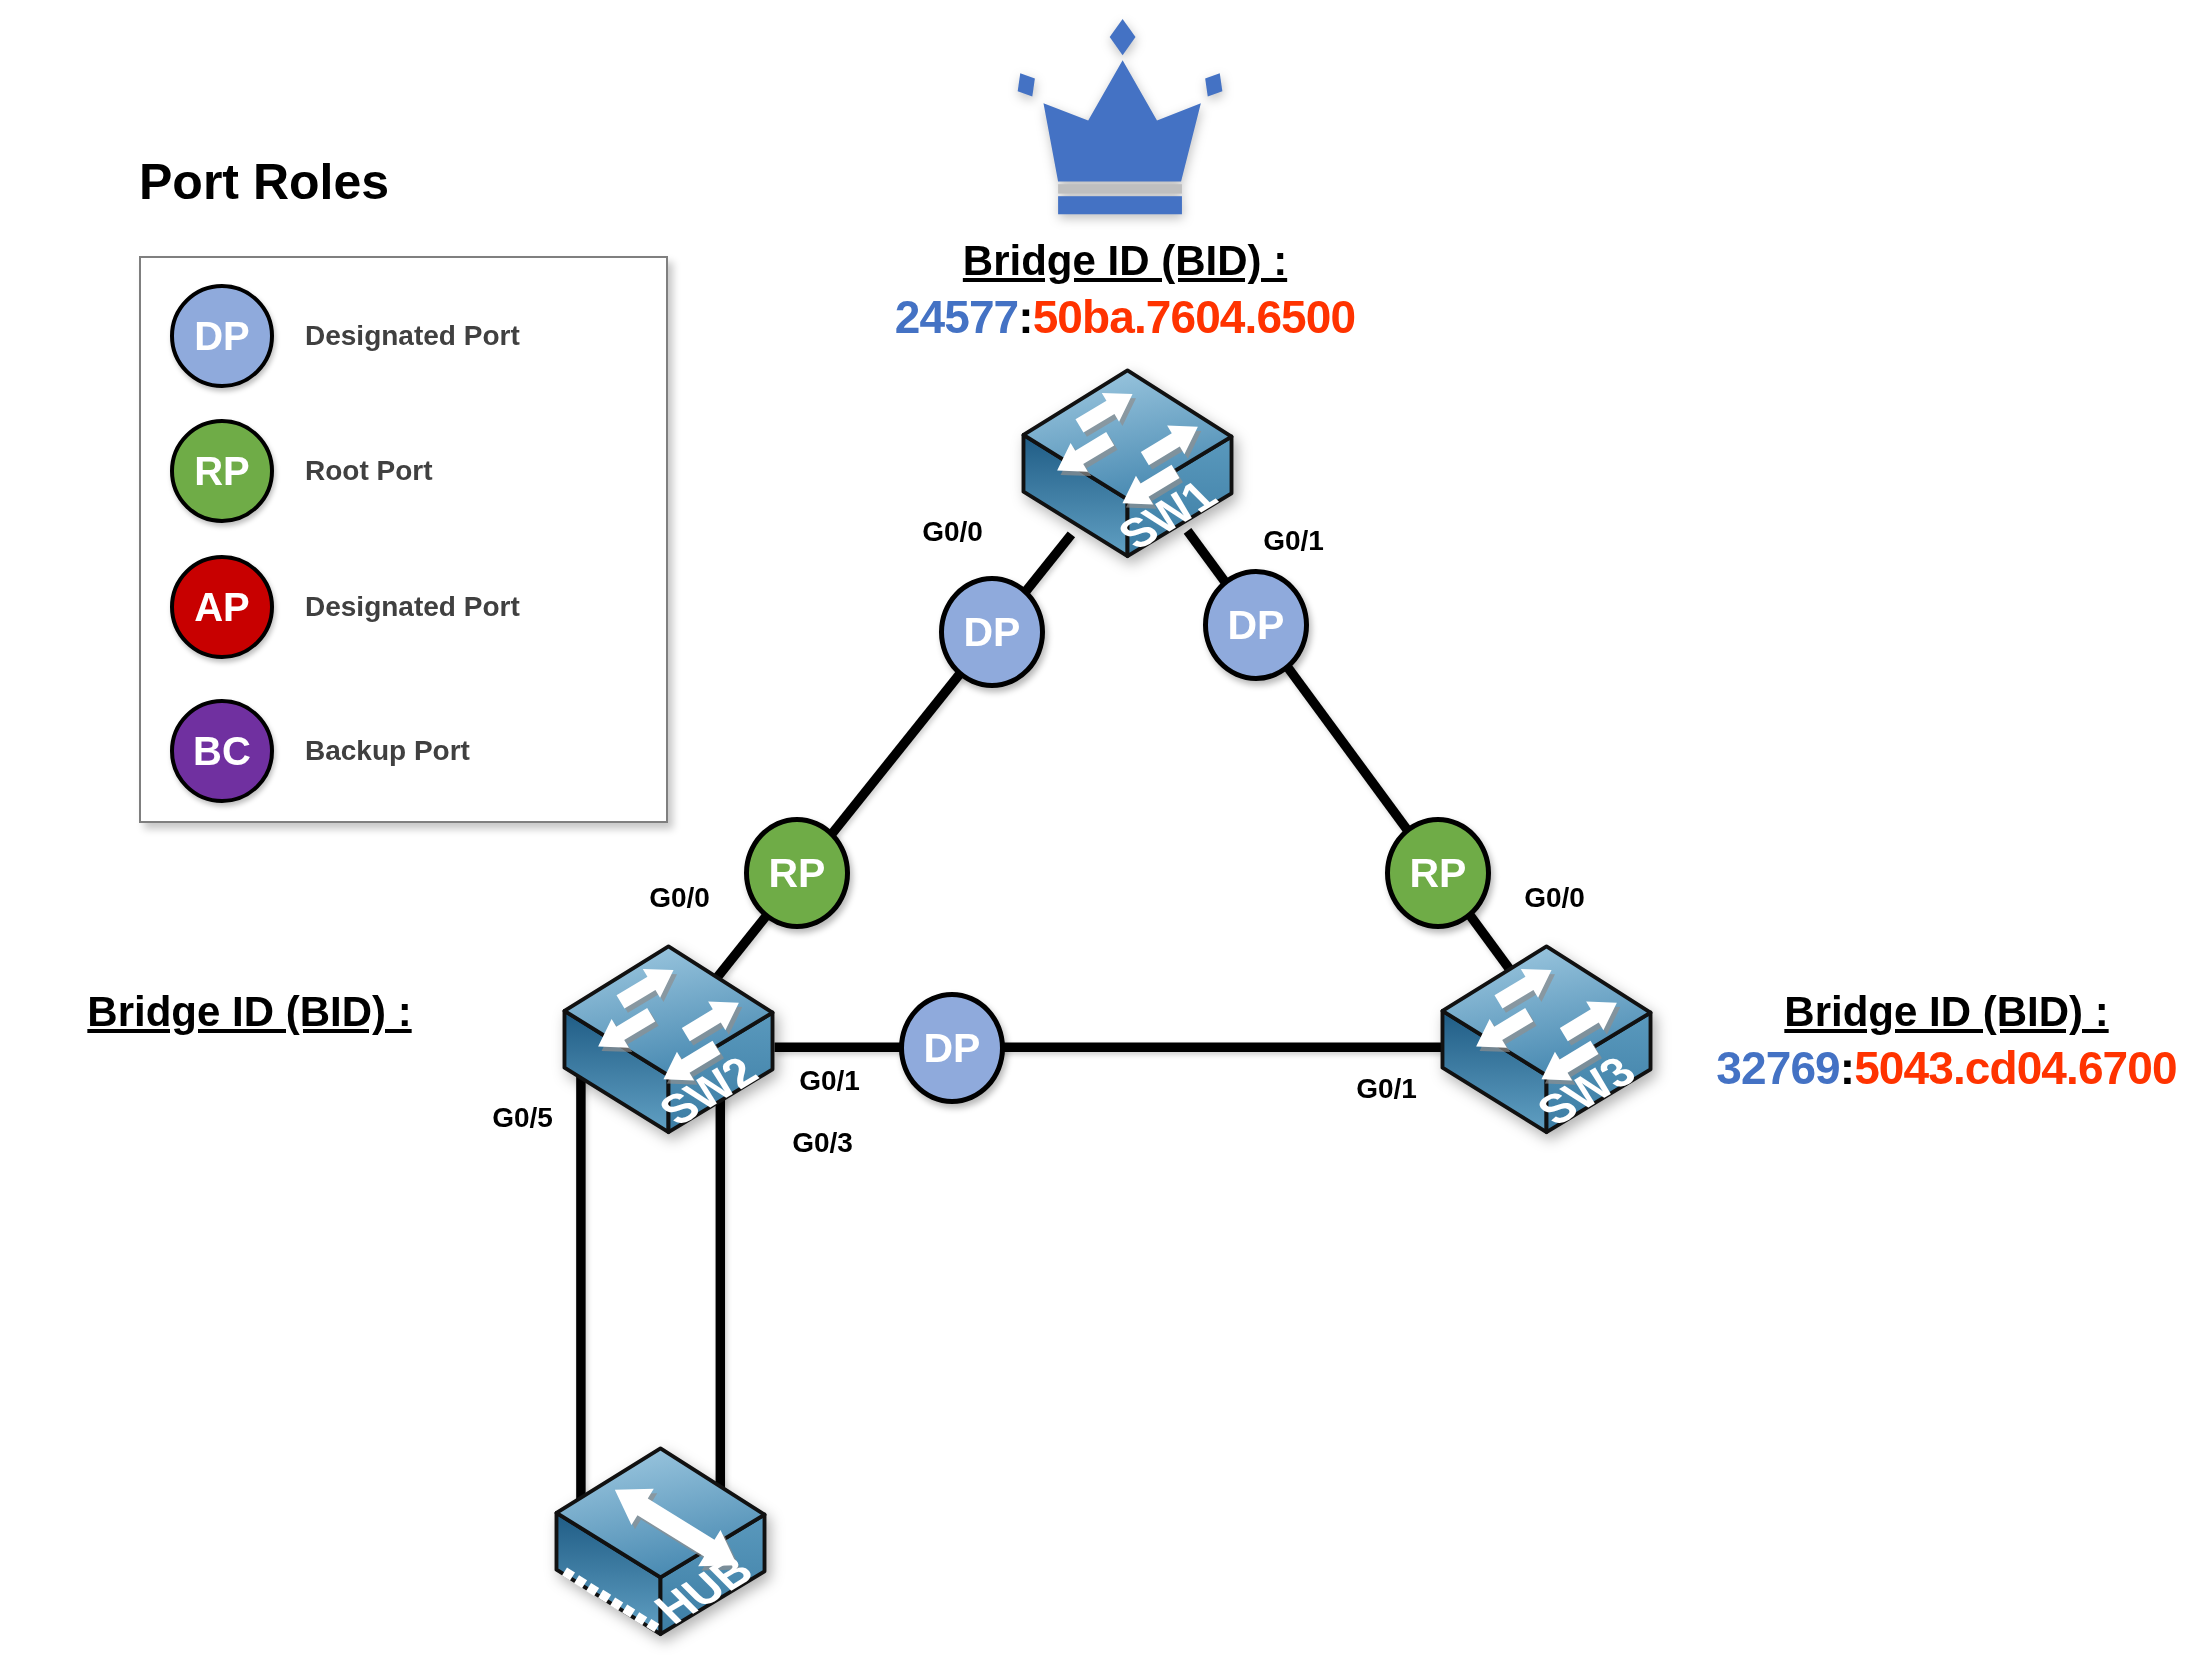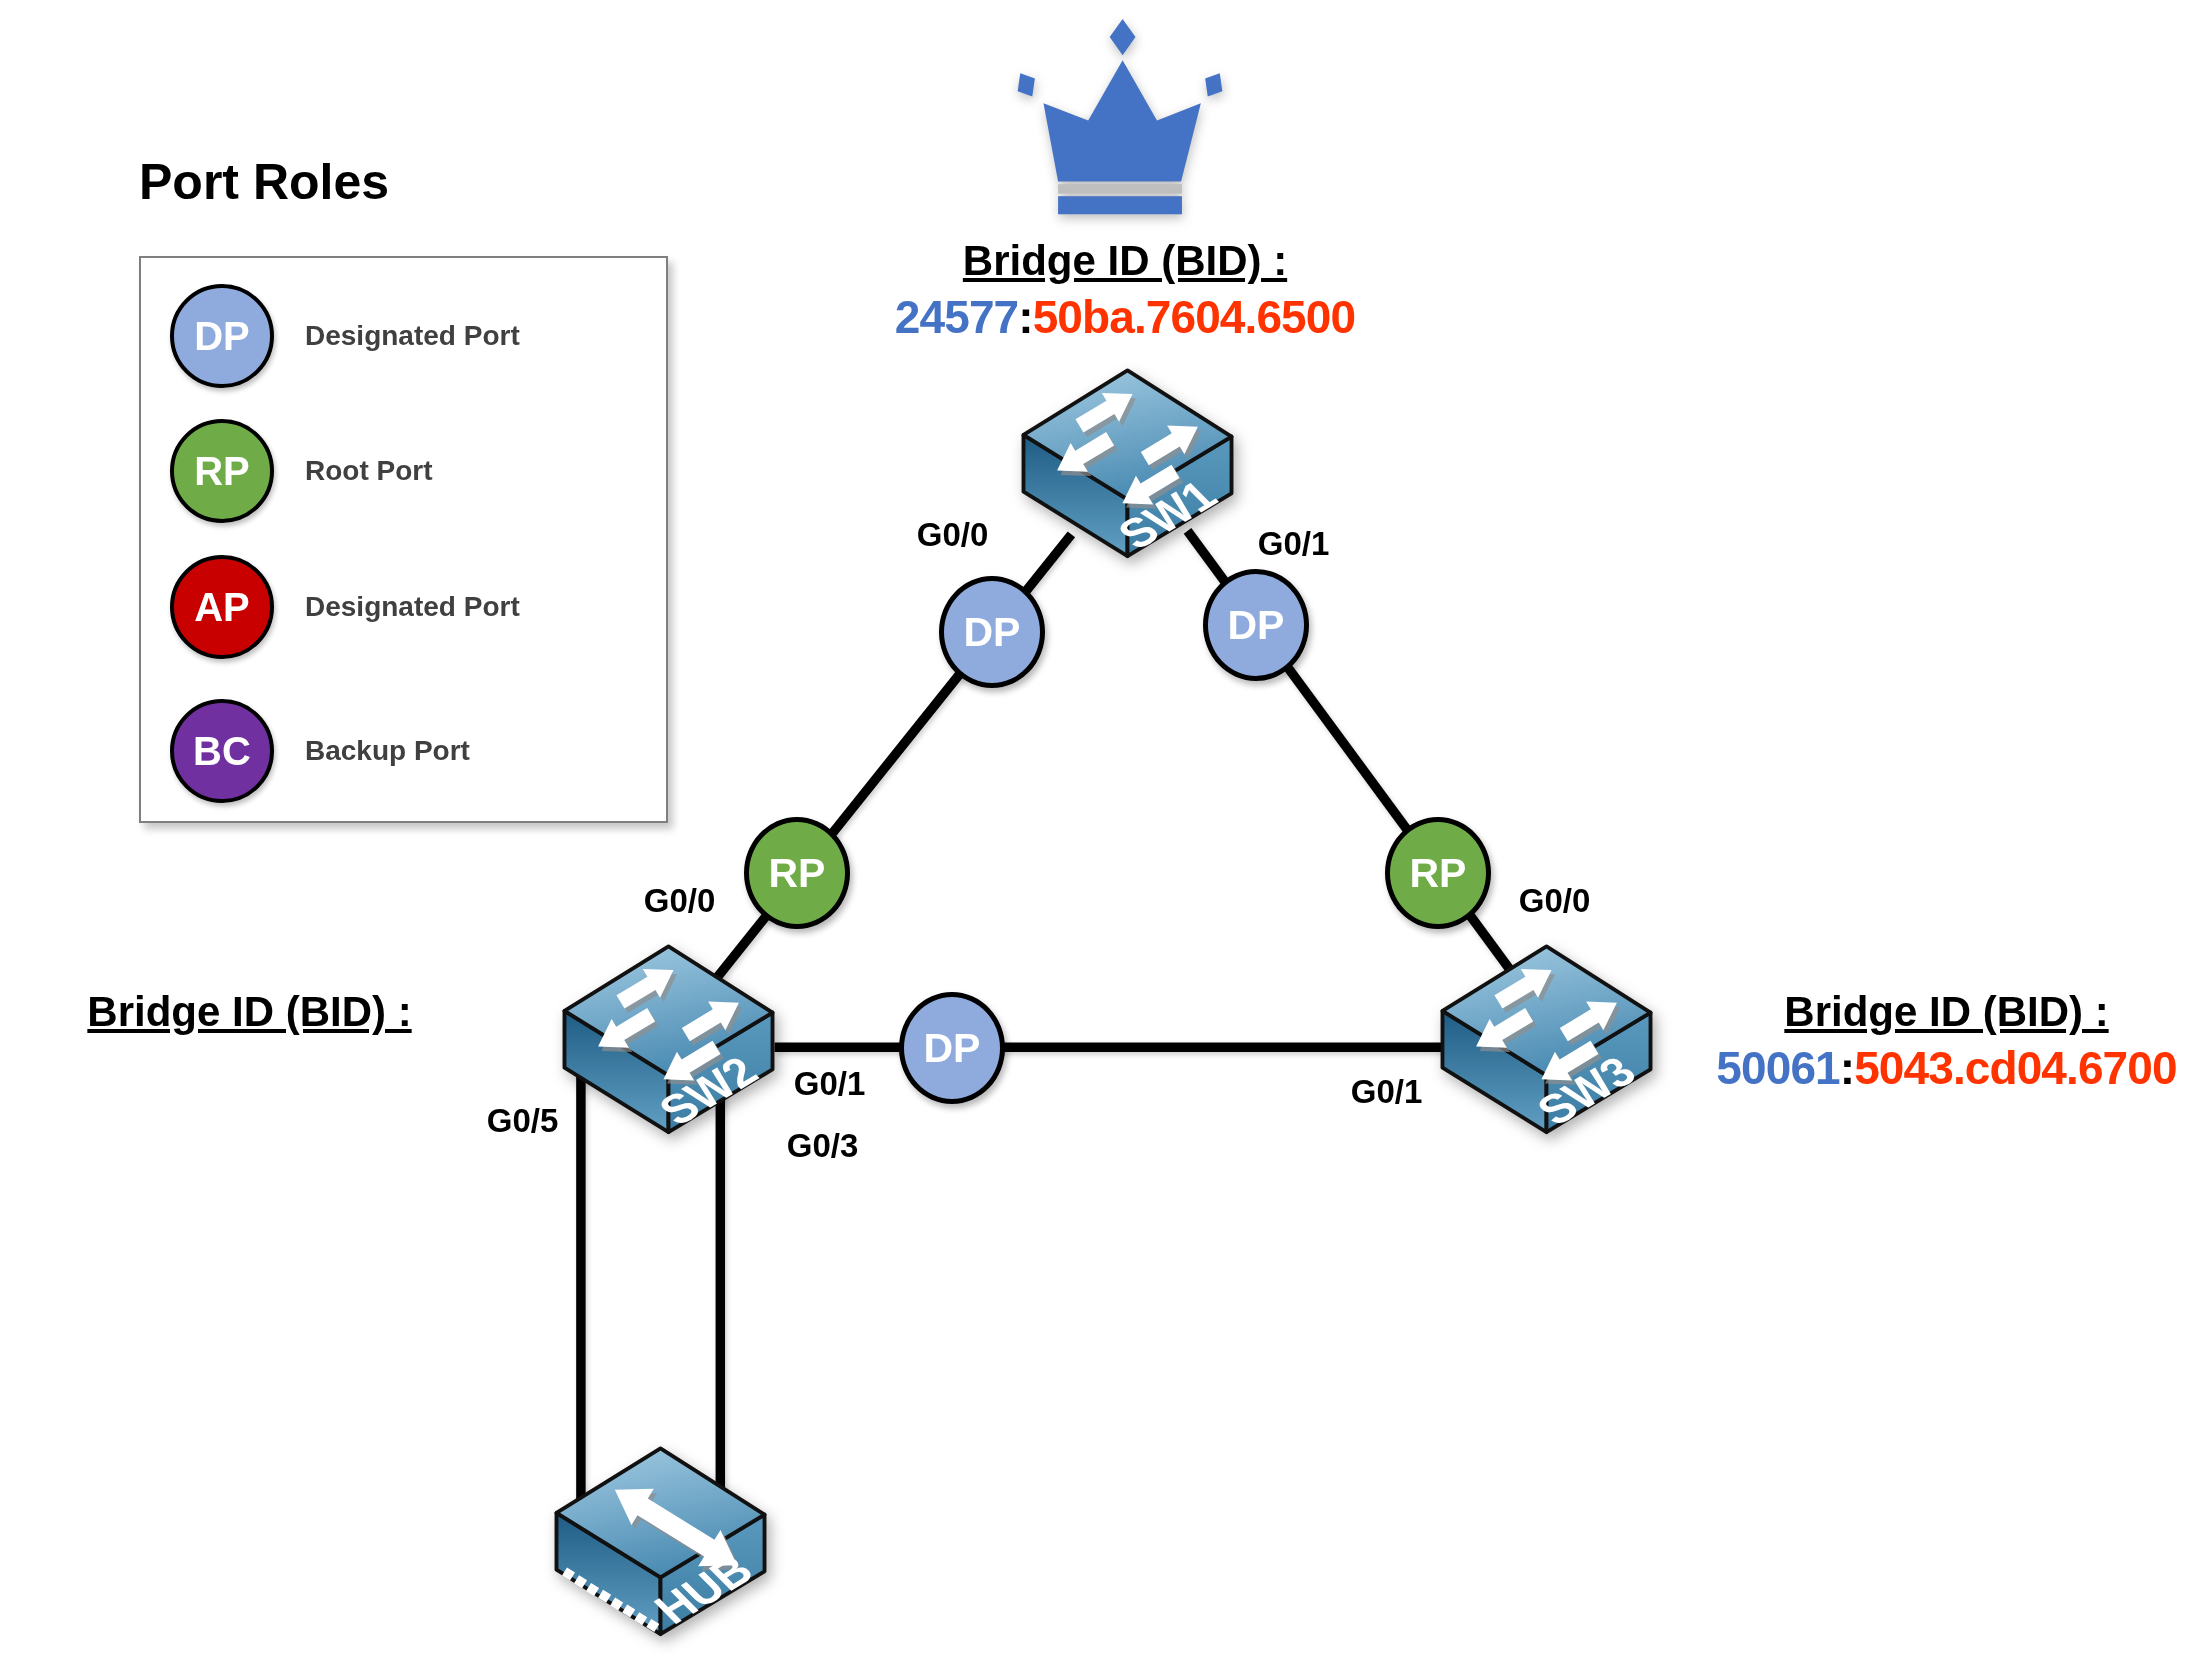--- a/index.html
+++ b/index.html
@@ -28,21 +28,21 @@
   .c-ap{background:#C80000;}
   .c-bc{background:#7030A0;}
 
   
   .badge{position:absolute;width:96px;height:102px;border:5.2px solid #000;border-radius:50%;
          display:flex;align-items:center;justify-content:center;
          font-size:41px;font-weight:800;color:#fff;
          box-shadow:2.6px 4.3px 6px rgba(0,0,0,.28);}
 
   
-  .plabel{position:absolute;width:189px;text-align:center;font-size:33px;font-weight:800;
+  .plabel{position:absolute;width:189px;text-align:center;font-size:28px;font-weight:800;
           color:#000;white-space:nowrap;}
 
   
   .bid{position:absolute;text-align:center;}
   .bid-title{font-size:42px;font-weight:800;color:#000;white-space:nowrap;text-decoration:underline;}
   .bid-val{font-size:46px;font-weight:800;letter-spacing:-0.9px;margin-top:5.2px;white-space:nowrap;}
   .pri{color:#4472C4;} .sep{color:#000;} .mac{color:#FF3300;}
 
   
   .cube{position:absolute;filter:drop-shadow(4.3px 6px 6.9px rgba(0,0,0,.30));}
@@ -118,21 +118,21 @@
 
   <div class="bid" style="left:867px;top:237px;width:516px">
     <div class="bid-title">Bridge ID (BID) :</div>
     <div class="bid-val"><span class="pri">24577</span><span class="sep">:</span><span class="mac">50ba.7604.6500</span></div>
   </div>
   <div class="bid" style="left:0px;top:988px;width:499px">
     <div class="bid-title">Bridge ID (BID) :</div>
   </div>
   <div class="bid" style="left:1697px;top:988px;width:499px">
     <div class="bid-title">Bridge ID (BID) :</div>
-    <div class="bid-val"><span class="pri">50061</span><span class="sep">:</span><span class="mac">5043.cd04.6700</span></div>
+    <div class="bid-val"><span class="pri">32769</span><span class="sep">:</span><span class="mac">5043.cd04.6700</span></div>
   </div>
 
   <svg class="cube" style="left:1020px;top:367px" width="215" height="196" viewBox="0 0 250 228">
     <g stroke="#111" stroke-width="4.5" stroke-linejoin="round">
       <polygon points="4,79 125,154 125,220 4,145" fill="url(#gleft)"></polygon>
       <polygon points="125,154 246,81 246,147 125,220" fill="url(#gright)"></polygon>
       <polygon points="125,4 246,81 125,154 4,79" fill="url(#gtop)"></polygon>
     </g>
     <g>
       <use href="#arr" transform="translate(104,55) rotate(-31) scale(.75)" fill="#8f8f8f" opacity=".7"></use>

